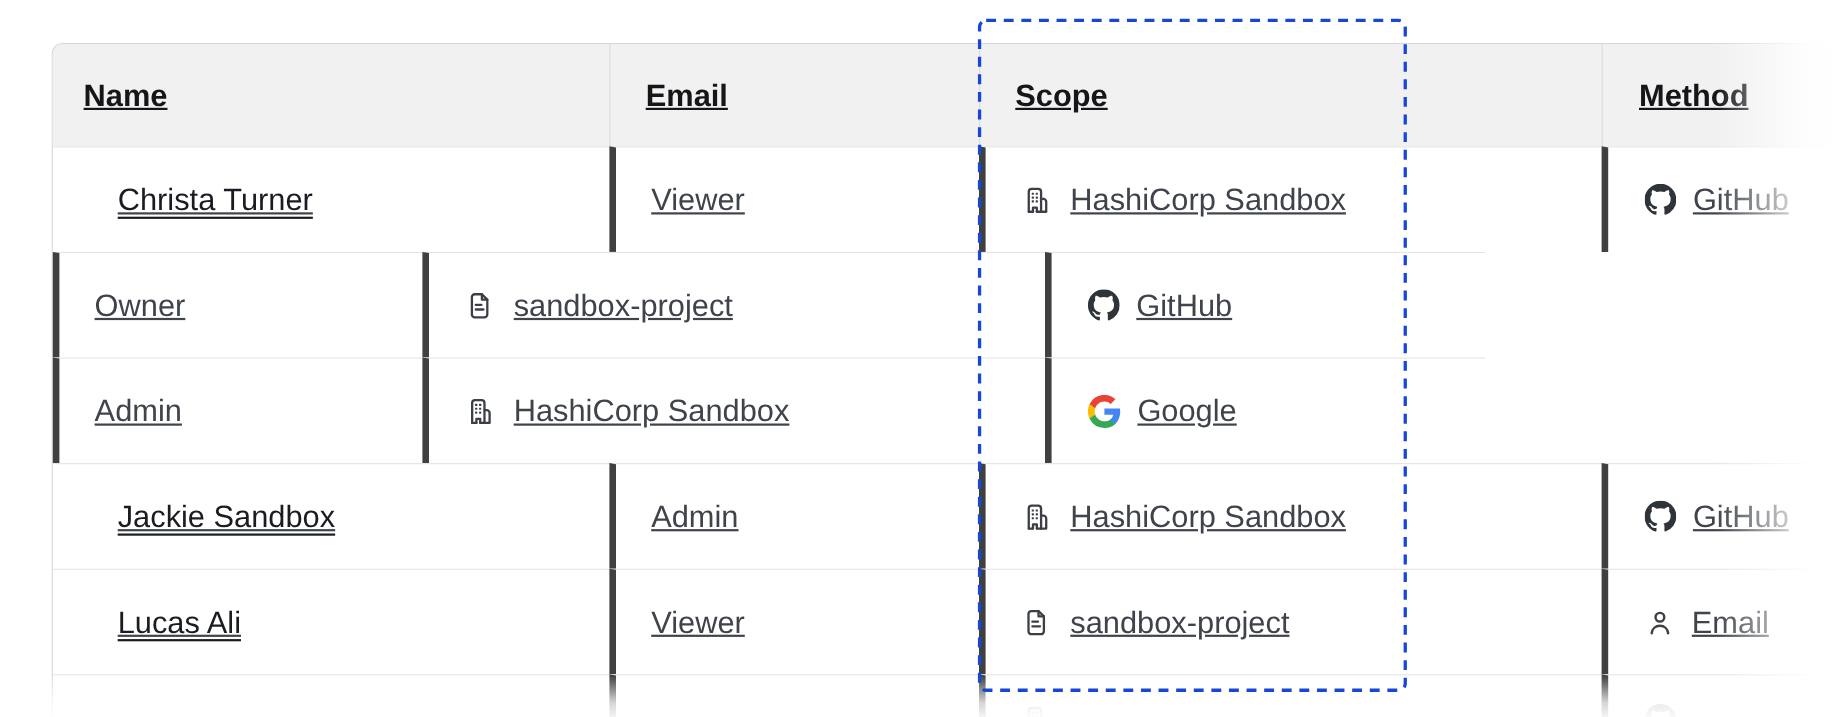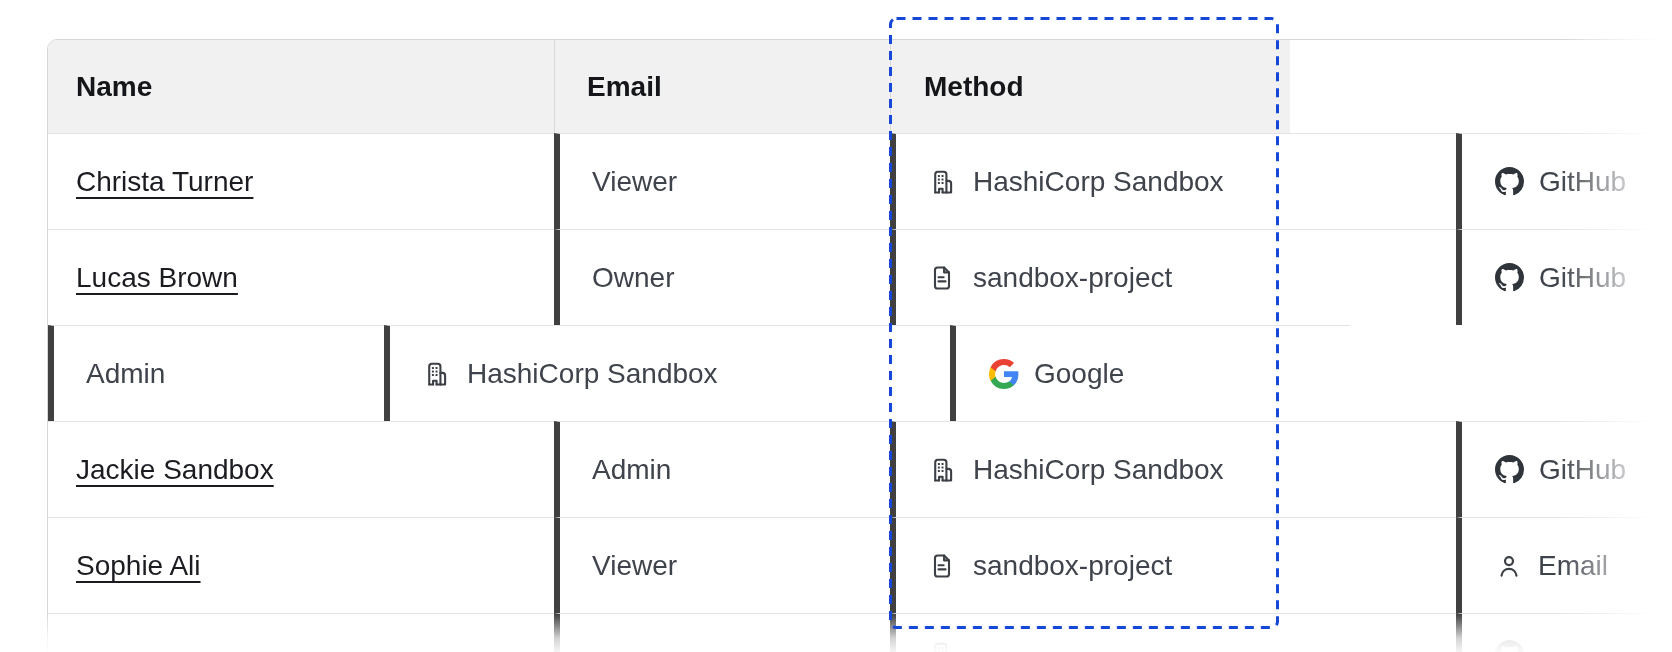--- a/index.html
+++ b/index.html
@@ -4,36 +4,36 @@
 <style>
   * { margin: 0; padding: 0; box-sizing: border-box; }
   html, body { width: 1672px; height: 652px; overflow: hidden; background: #ffffff;
     font-family: "Liberation Sans", sans-serif; }
   .viewport { position: relative; width: 1672px; height: 652px; background: #fff; }
 
   
   .table { position: absolute; left: 47px; top: 39px; width: 1810px;
     border: 1px solid #d5d7db; border-radius: 10px 10px 0 0; background: #fff; }
   .tr { display: flex; }
-  .cell { display: flex; align-items: center; font-size: 28px; color: #3f434b; }
+  .cell { display: flex; align-items: center; font-size: 28px; color: #3f434b; text-decoration: underline; }
   .c1 { width: 506px; padding-left: 28px; }
   .c2 { width: 336px; padding-left: 32px; border-left: 1px solid #dedfe2; }
   .c3 { width: 566px; padding-left: 32px; border-left: 1px solid #dedfe2; }
   .c4 { width: 400px; padding-left: 33px; border-left: 1px solid #dedfe2; }
 
   .thead .cell { background: #f1f1f2; height: 93px; font-weight: 700; color: #15161a; }
   .thead .c1 { border-top-left-radius: 9px; }
 
   .tbody-row .cell { height: 96px; border-top: 1px solid #e3e4e7; }
   .tbody-row .c2, .tbody-row .c3, .tbody-row .c4 { border-left: 6px solid #404040; }
   .thead .c2, .thead .c3, .thead .c4 { border-left: 1px solid #d9dadd; }
   .tbody-row:first-of-type .cell { border-top: 1px solid #d9dadd; }
 
   .name-link { color: #1b1c21; text-decoration: underline;
-    text-decoration-thickness: 2px; text-underline-offset: 6px; cursor: pointer; }
+    text-decoration-thickness: 2px; text-underline-offset: 6px; cursor: pointer; margin-left: 31px; }
 
   .with-icon { display: inline-flex; }
   .icon { display: inline-flex; flex: none; }
   .icon svg { display: block; }
   .scope-cell .icon { margin-right: 17px; }
   .method-cell .icon { margin-right: 15px; }
   .stroke-ic { color: #3c4046; }
   .gh-ic { color: #2f343b; }
 
   .partial-row { height: 40px; }
@@ -100,20 +100,23 @@
 
   <div class="table">
 
     <div class="tr thead">
       <div class="cell c1">
           <span>Name</span>
         </div>
       <div class="cell c2">
           <span>Email</span>
         </div>
+      <div class="cell c3">
+          <span>Scope</span>
+        </div>
       <div class="cell c4">
           <span>Method</span>
         </div>
     </div>
 
     <div class="tr tbody-row">
       <div class="cell c1">
         <a class="name-link">Christa Turner</a>
         </div>
       <div class="cell c2">
@@ -131,23 +134,20 @@
         <span class="icon gh-ic">
             <svg width="29" height="29">
               <use href="#sym-github"></use>
             </svg>
           </span>
         <span>GitHub</span>
         </div>
     </div>
 
     <div class="tr tbody-row">
-      <div class="cell c1">
-        <a class="name-link">Lucas Brown</a>
-        </div>
       <div class="cell c2">
           <span>Owner</span>
         </div>
       <div class="cell c3 scope-cell with-icon">
         <span class="icon stroke-ic">
             <svg width="28" height="28">
               <use href="#sym-file"></use>
             </svg>
           </span>
         <span>sandbox-project</span>
@@ -204,21 +204,21 @@
             <svg width="29" height="29">
               <use href="#sym-github"></use>
             </svg>
           </span>
         <span>GitHub</span>
         </div>
     </div>
 
     <div class="tr tbody-row">
       <div class="cell c1">
-        <a class="name-link">Sophie Ali</a>
+        <a class="name-link">Lucas Ali</a>
         </div>
       <div class="cell c2">
           <span>Viewer</span>
         </div>
       <div class="cell c3 scope-cell with-icon">
         <span class="icon stroke-ic">
             <svg width="28" height="28">
               <use href="#sym-file"></use>
             </svg>
           </span>

